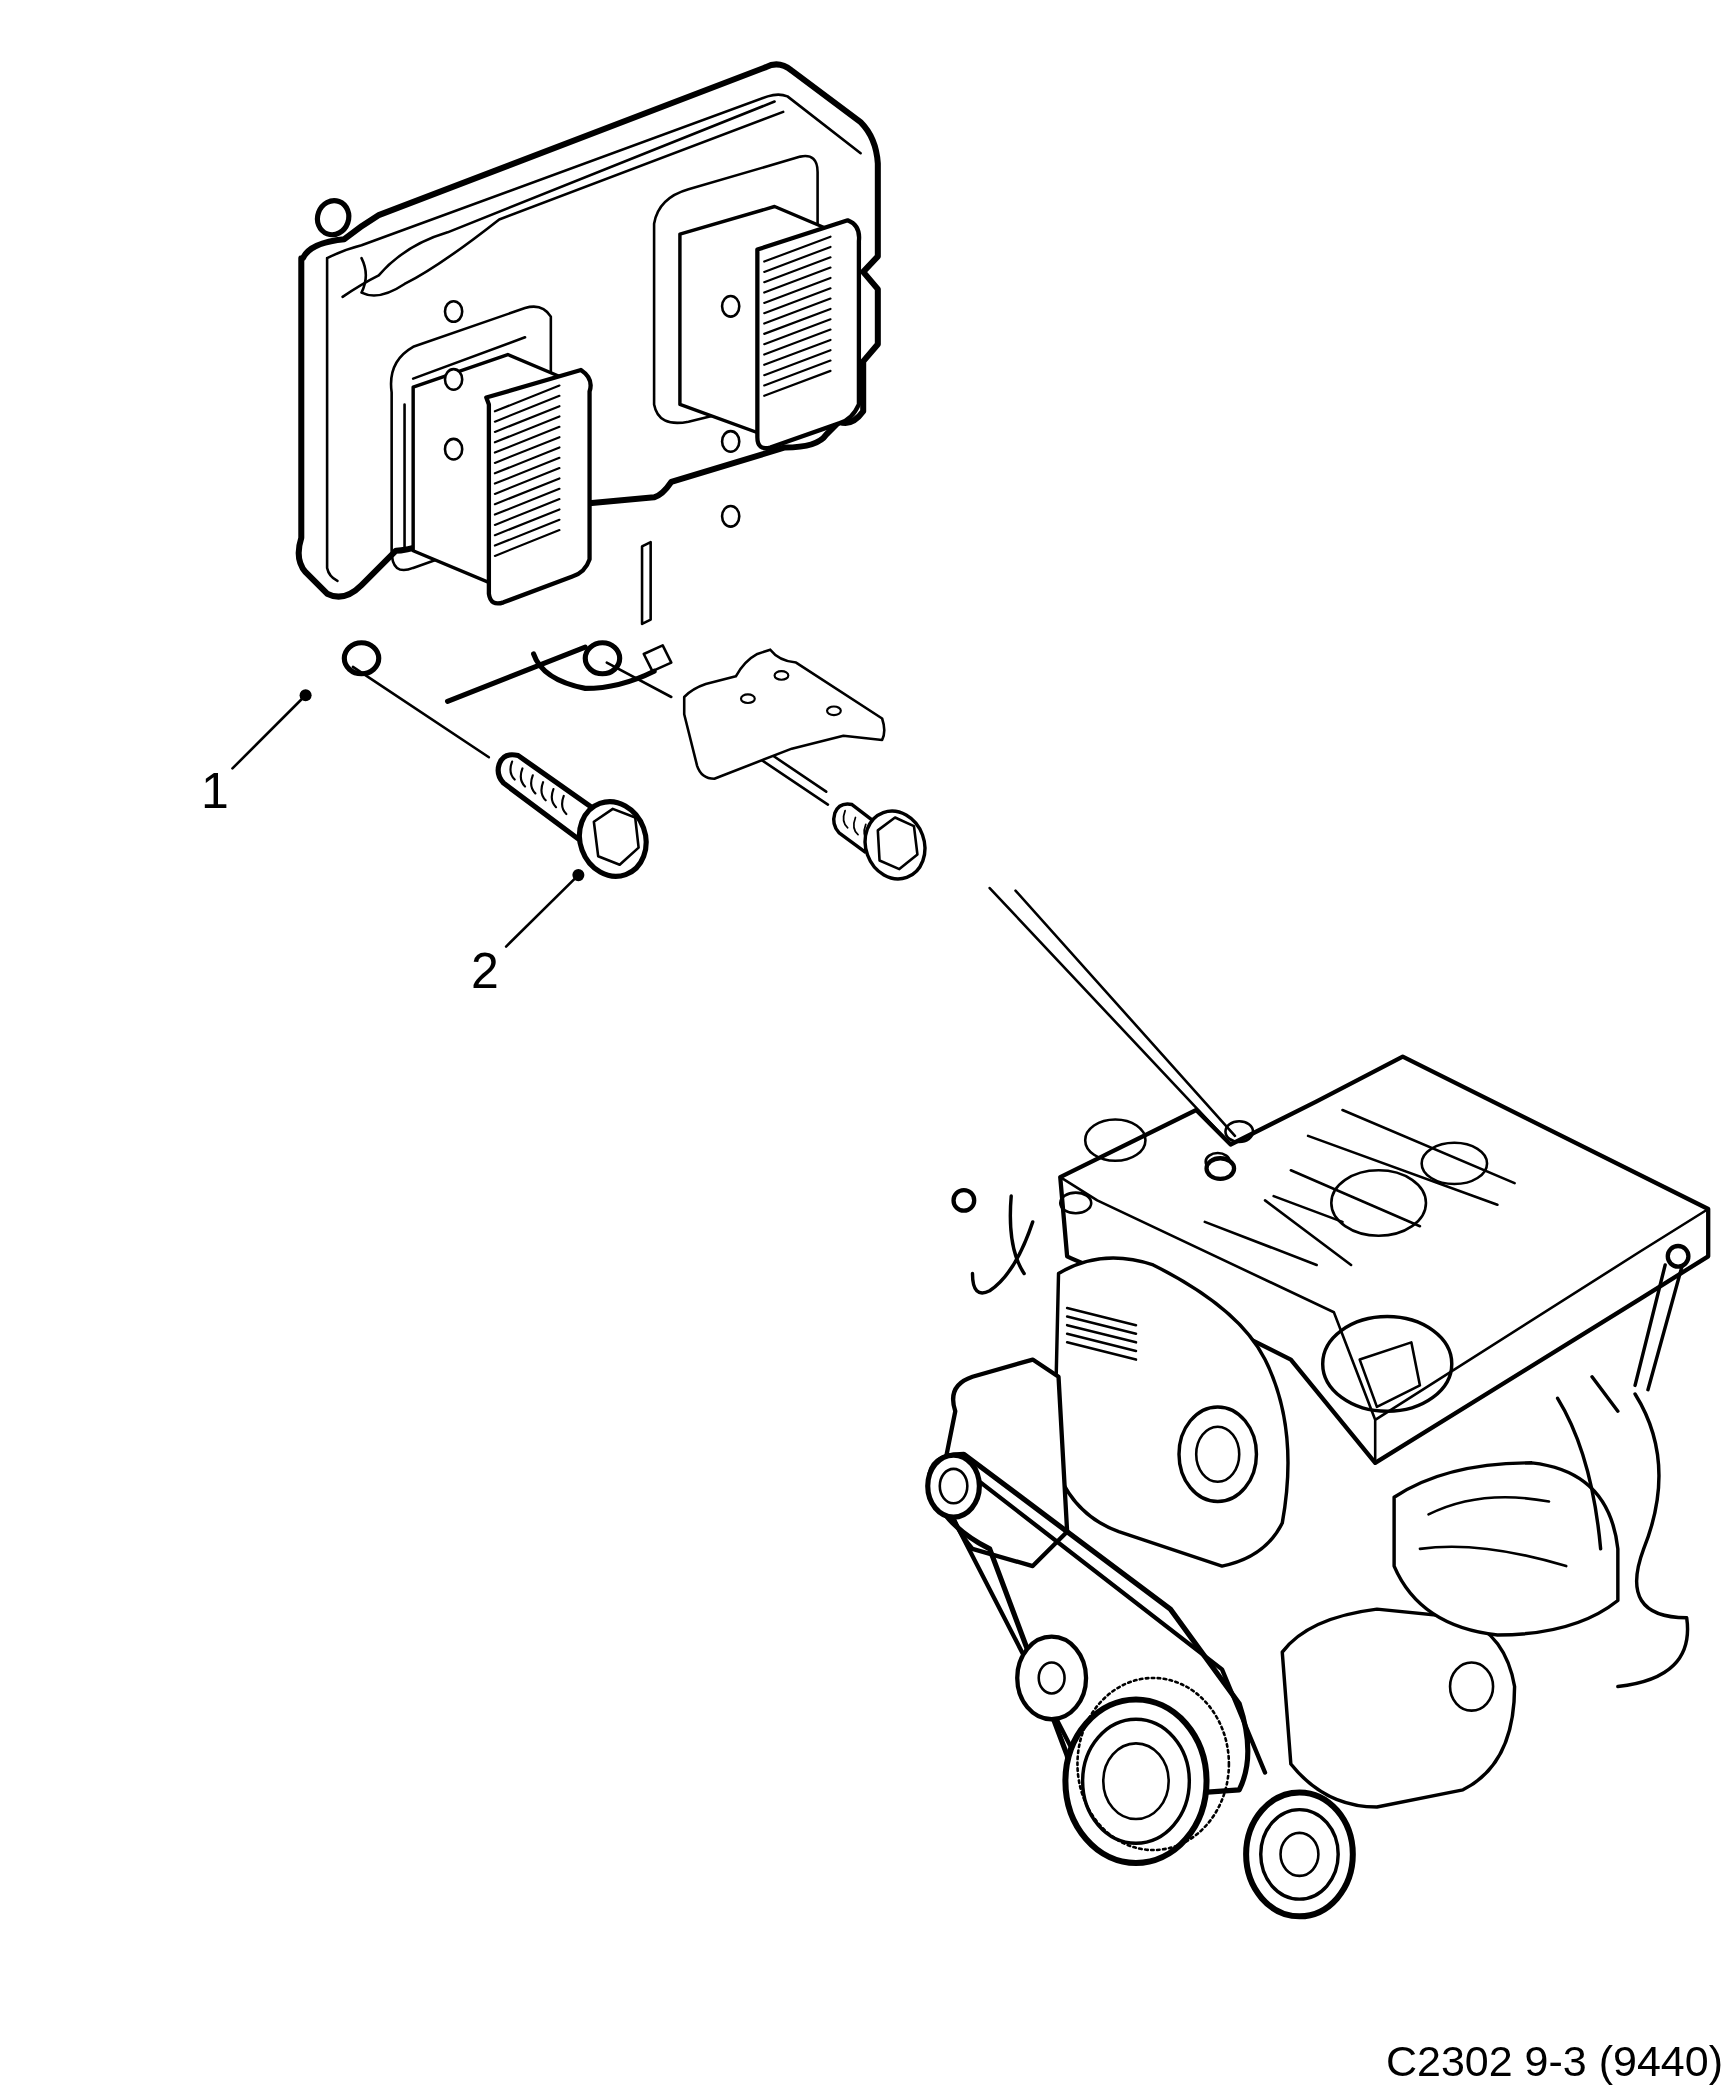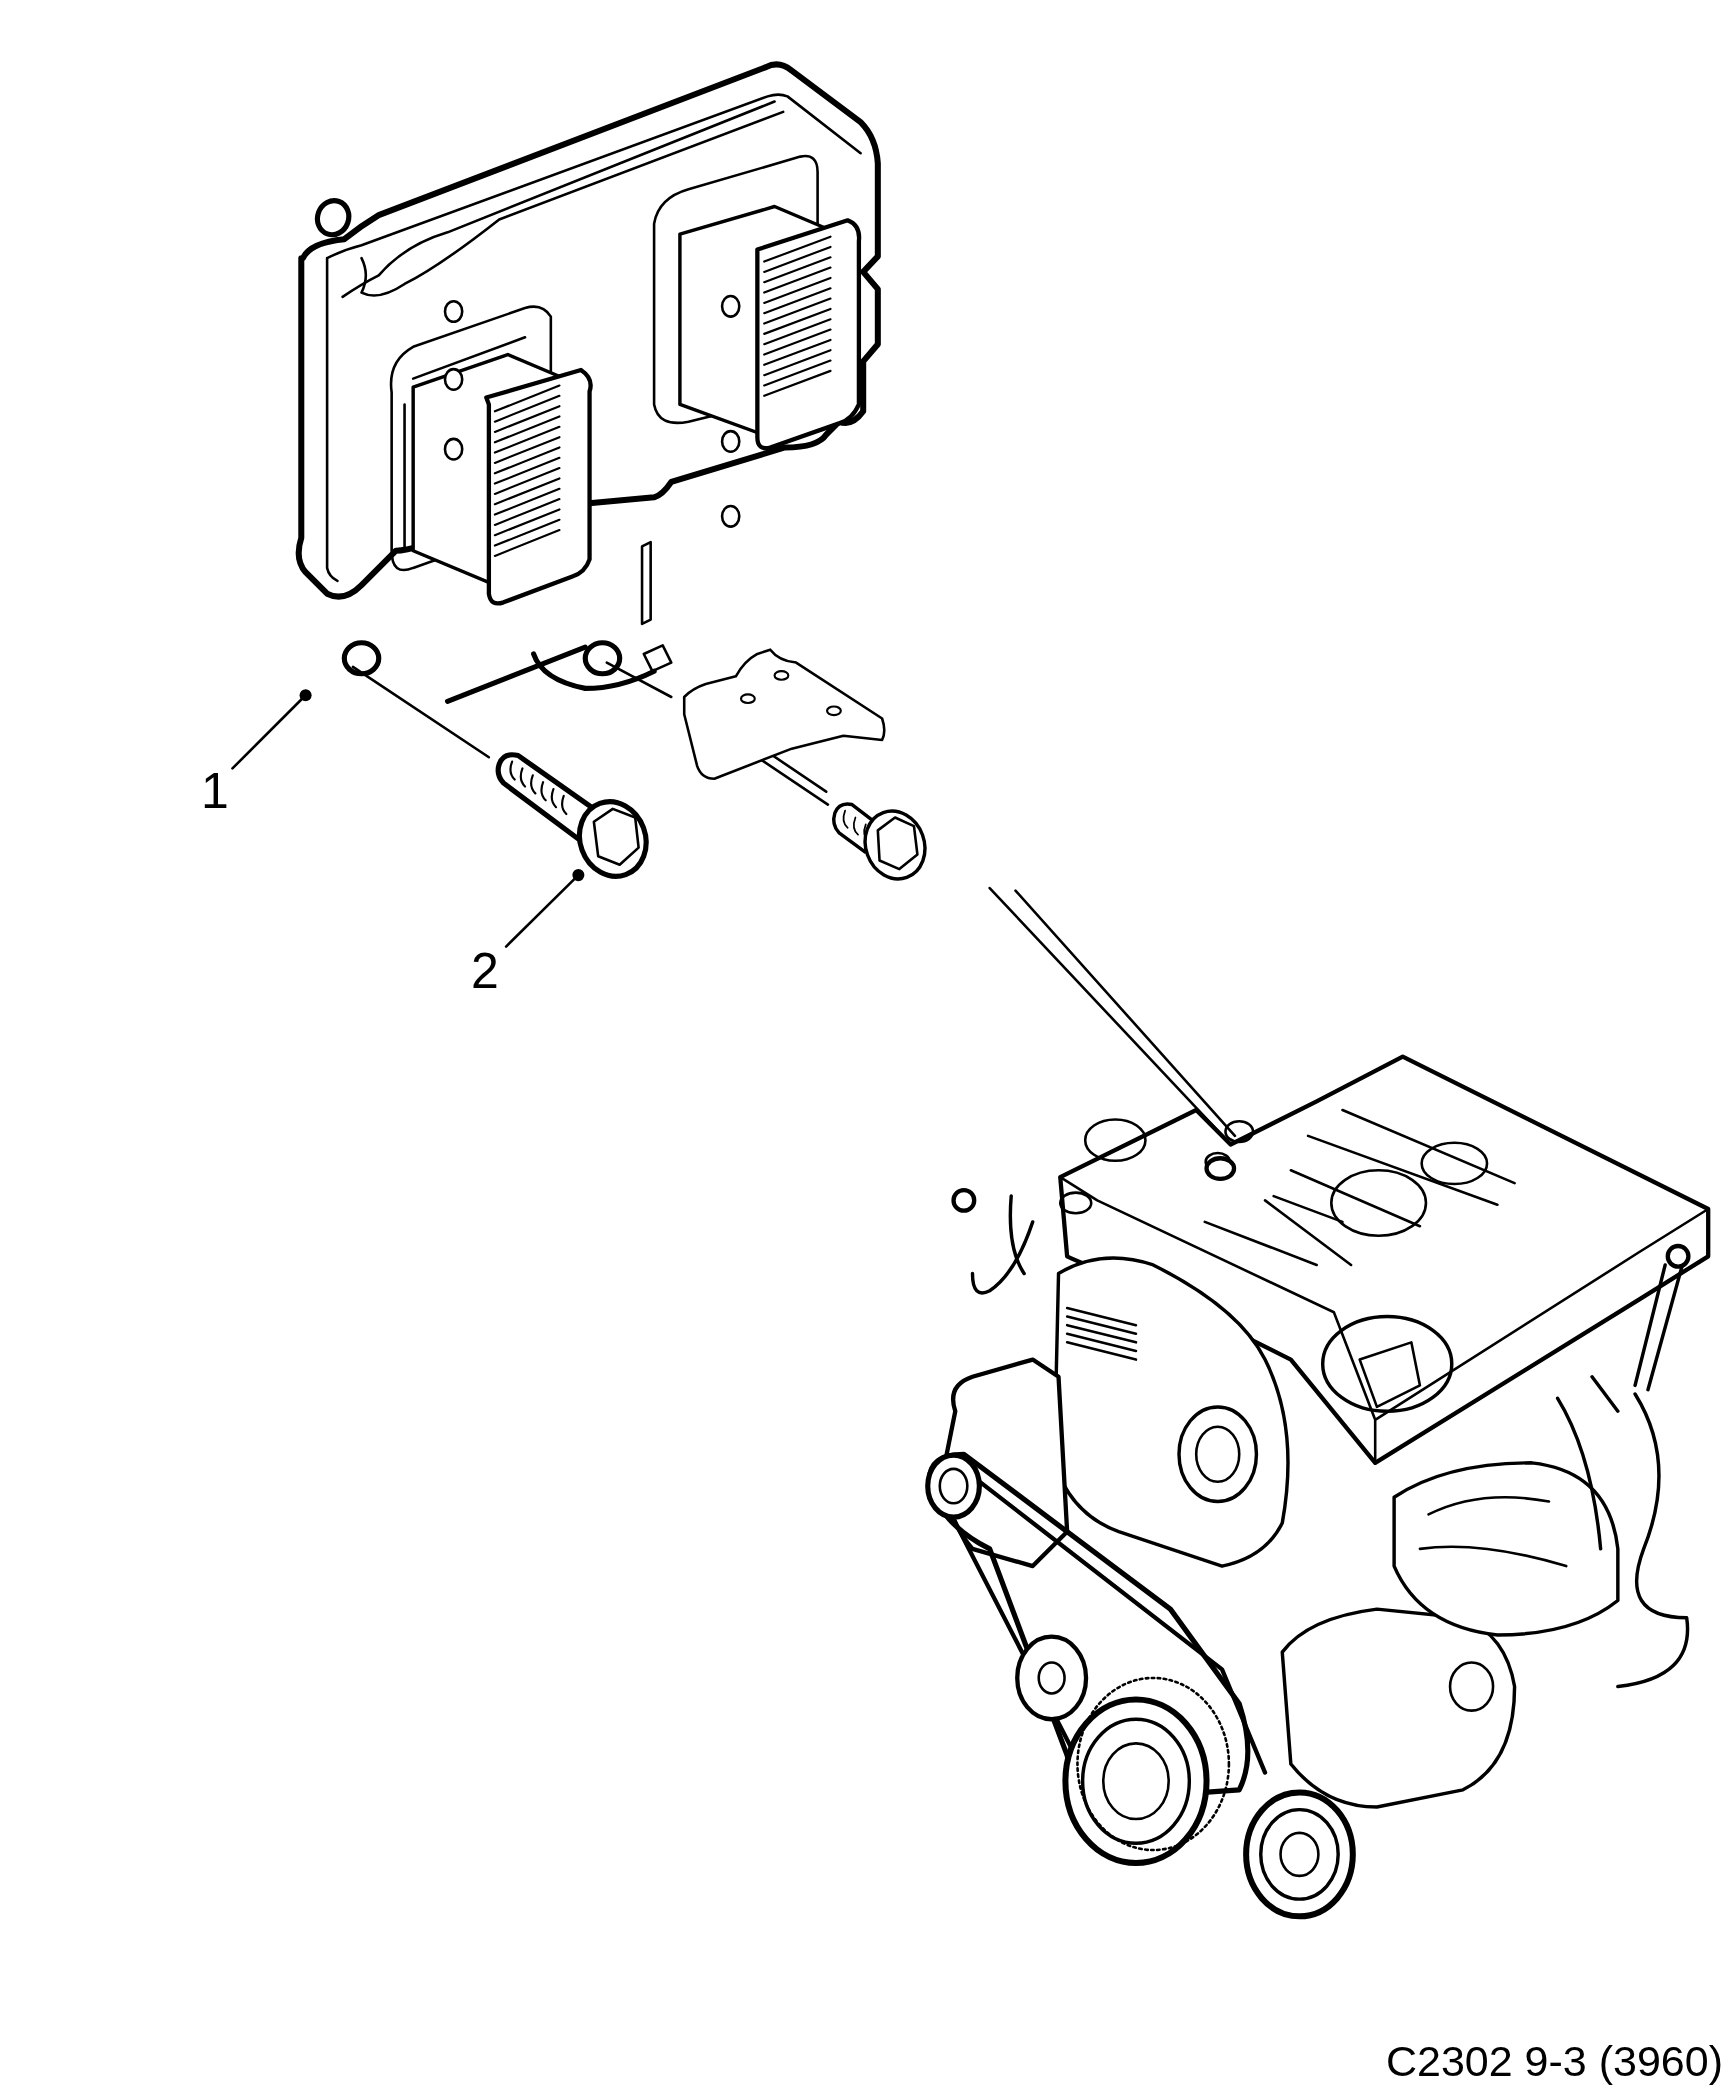--- a/index.html
+++ b/index.html
@@ -152,14 +152,14 @@
     <path class="k" stroke-width="4" d="M1200,1420 Q1180,1480 1150,1500 Q1130,1510 1130,1480 M1175,1390 Q1170,1450 1190,1480"></path>
     <circle class="w" stroke-width="5" cx="1120" cy="1395" r="12"></circle>
 
     <ellipse class="w" stroke-width="5" cx="1418" cy="1358" rx="16" ry="12"></ellipse>
   </g>
 </svg>
 </div>
 
 <div class="lbl" style="left:201px;top:766px;">1</div>
 <div class="lbl" style="left:471px;top:946px;">2</div>
-<div class="caption">C2302 9-3 (3960)</div>
+<div class="caption">C2302 9-3 (9440)</div>
 
 
 </body></html>

